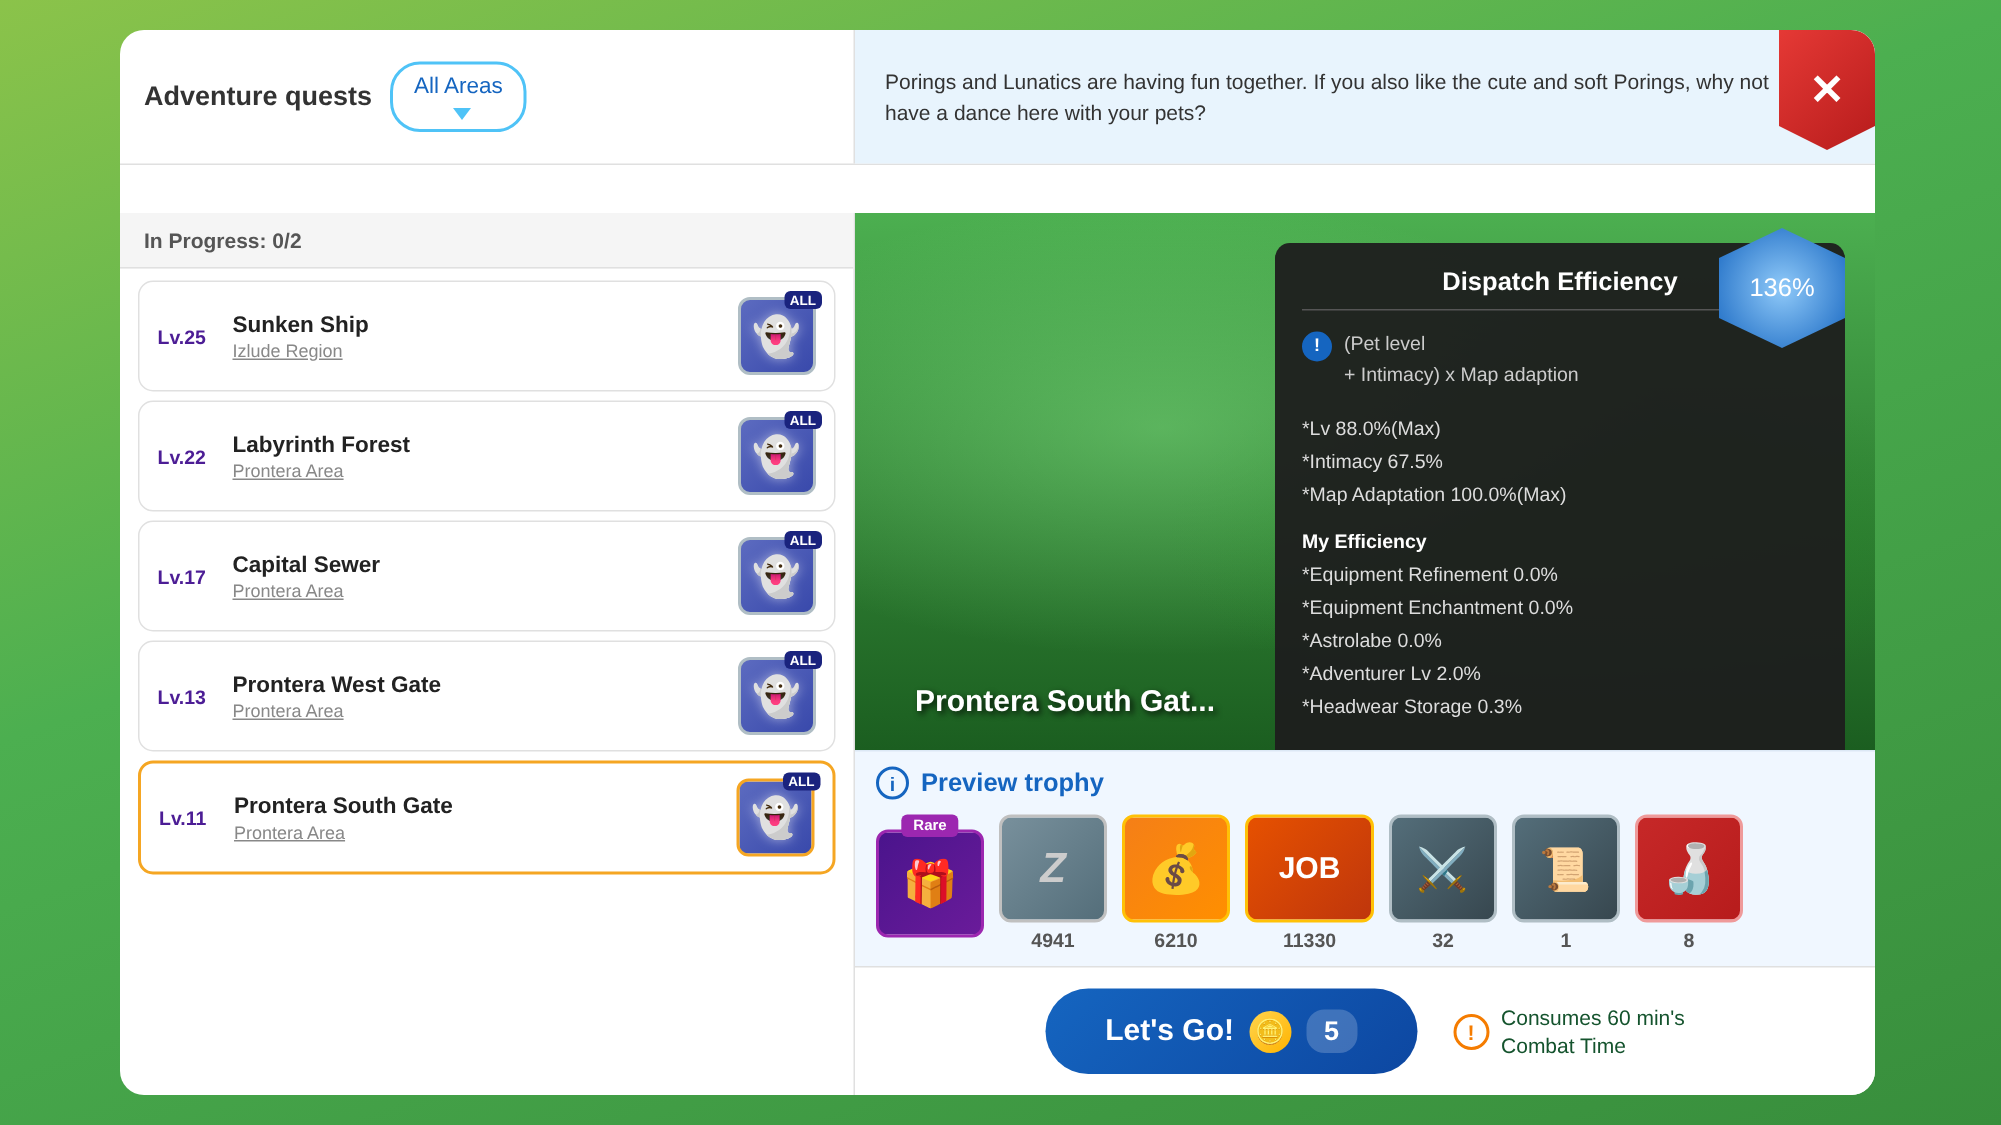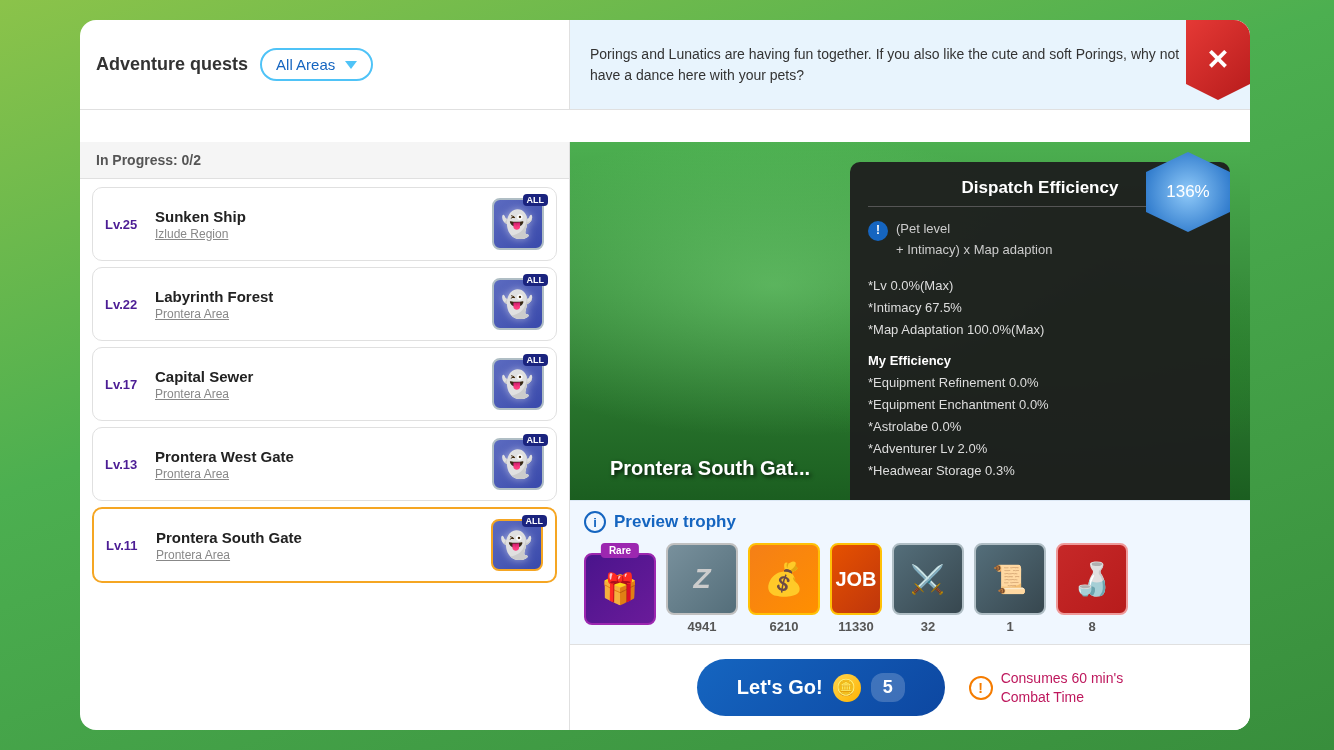--- a/index.html
+++ b/index.html
@@ -65,20 +65,21 @@
 
     .area-dropdown {
       display: flex;
       align-items: center;
       gap: 6px;
       border: 2px solid #4fc3f7;
       border-radius: 20px;
       padding: 6px 14px;
       cursor: pointer;
       background: white;
+      flex-direction: column;
     }
 
     .area-dropdown-text {
       color: #1565c0;
       font-size: 15px;
       font-weight: 500;
     }
 
     .dropdown-arrow {
       width: 0;
@@ -436,21 +437,21 @@
       height: 72px;
       border: 2px solid #ffc107;
       border-radius: 8px;
       background: linear-gradient(135deg, #f57f17, #ff8f00);
       display: flex;
       align-items: center;
       justify-content: center;
     }
 
     .trophy-icon-jobs {
-      width: 52px;
+      width: 86px;
       height: 72px;
       border: 2px solid #ffc107;
       border-radius: 8px;
       background: linear-gradient(135deg, #e65100, #bf360c);
       display: flex;
       flex-direction: column;
       align-items: center;
       justify-content: center;
     }
 
@@ -541,21 +542,21 @@
       display: flex;
       align-items: center;
       justify-content: center;
       color: #f57c00;
       font-size: 14px;
       font-weight: bold;
     }
 
     .combat-text {
       font-size: 14px;
-      color: #be185d;
+      color: #14532d;
       line-height: 1.3;
     }
 
     
     .quest-items::-webkit-scrollbar {
       width: 6px;
     }
     .quest-items::-webkit-scrollbar-track {
       background: #f1f1f1;
     }
@@ -684,21 +685,21 @@
 
         <div class="dispatch-popup">
           <div class="dispatch-title">Dispatch Efficiency</div>
 
           <div class="dispatch-formula">
             <div class="info-icon-blue">!</div>
             <span>(Pet level<br>+ Intimacy) x Map adaption</span>
           </div>
 
           <div class="dispatch-section">
-            <div class="dispatch-row">*Lv 0.0%(Max)</div>
+            <div class="dispatch-row">*Lv 88.0%(Max)</div>
             <div class="dispatch-row">*Intimacy 67.5%</div>
             <div class="dispatch-row">*Map Adaptation 100.0%(Max)</div>
           </div>
 
           <div class="dispatch-section">
             <div class="dispatch-section-title">My Efficiency</div>
             <div class="dispatch-row">*Equipment Refinement 0.0%</div>
             <div class="dispatch-row">*Equipment Enchantment 0.0%</div>
             <div class="dispatch-row">*Astrolabe 0.0%</div>
             <div class="dispatch-row">*Adventurer Lv 2.0%</div>

